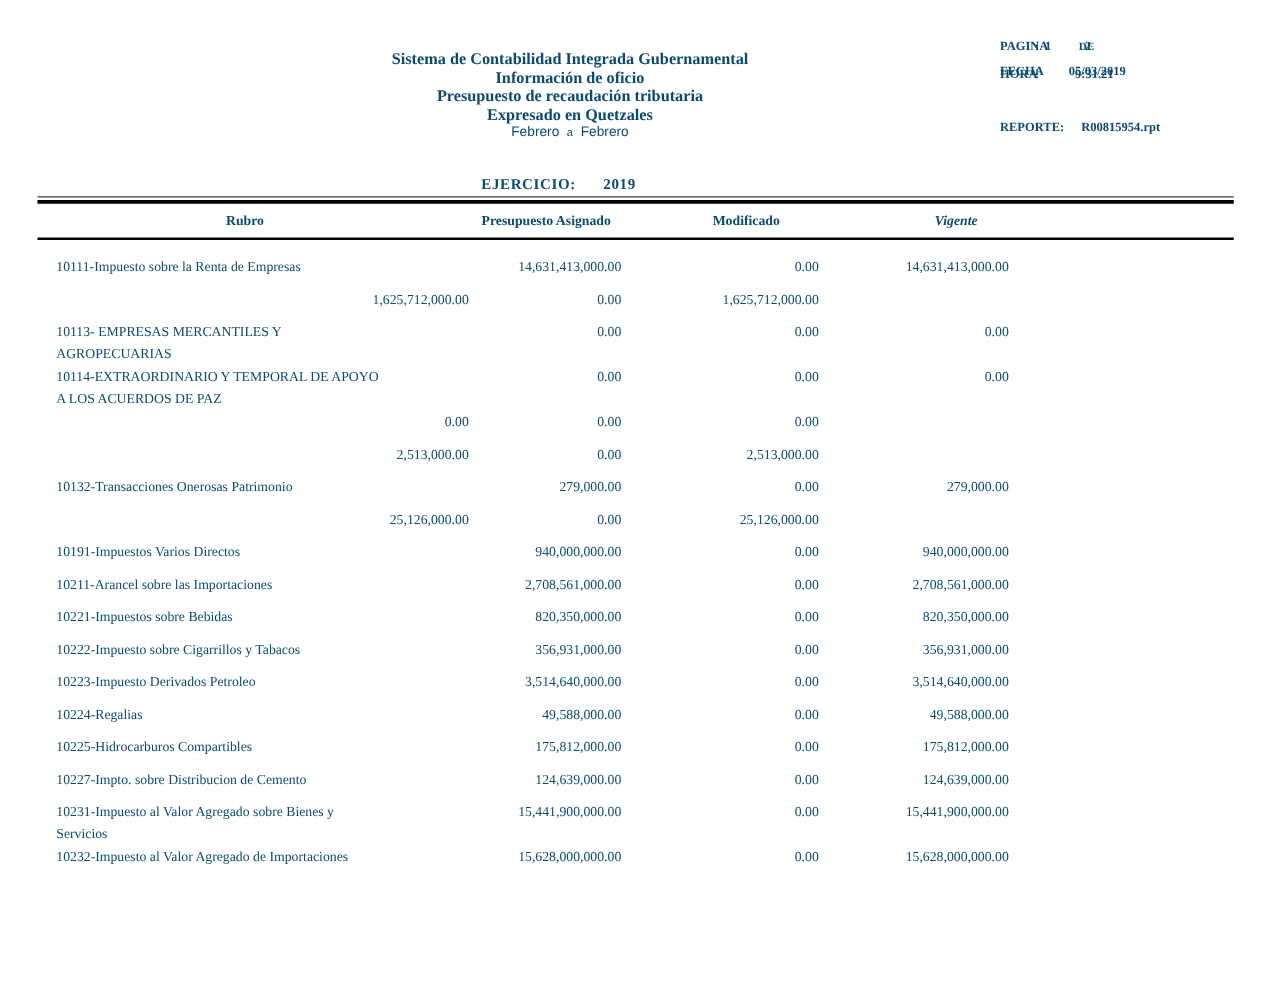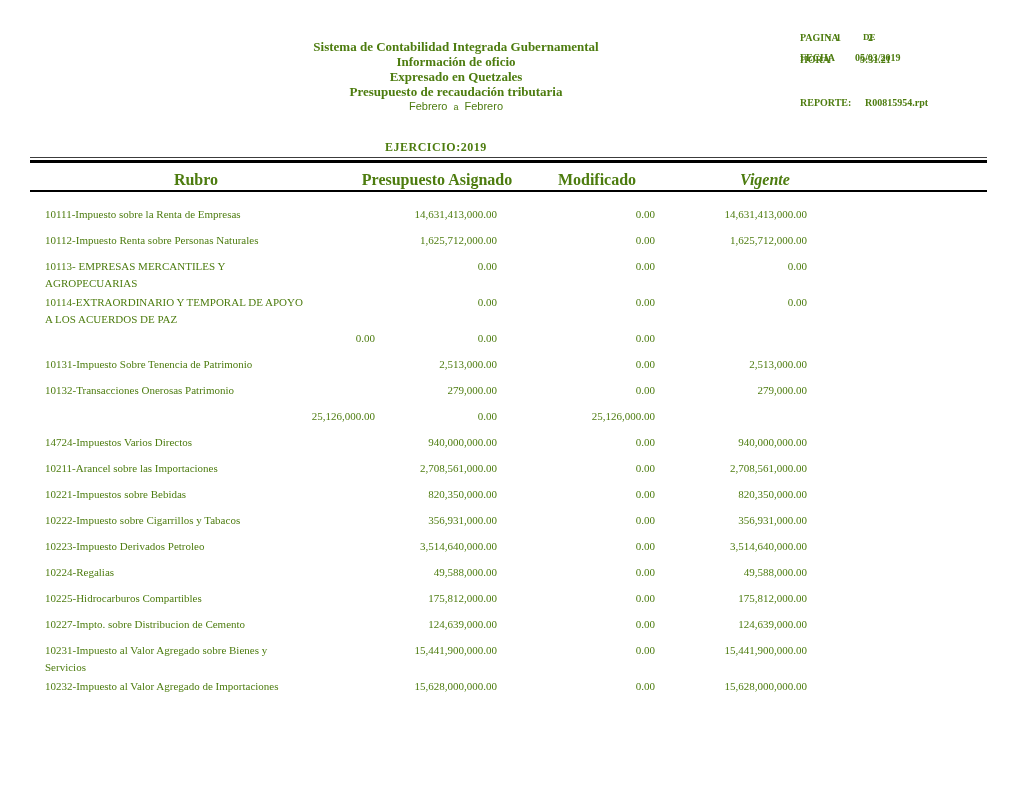--- a/index.html
+++ b/index.html
@@ -1,21 +1,21 @@
 <!DOCTYPE html>
 <html><head>
 <meta charset="utf-8">
 <style>
   html, body { margin: 0; padding: 0; background: #ffffff; }
   .page {
     position: relative;
     width: 1024px;
     height: 791px;
     background: #ffffff;
-    color: #4d7c0f;
+    color: #0c4a6e;
     font-family: "Liberation Serif", serif;
     overflow: hidden;
   }
 
   
   .doc-header {
     position: absolute;
     top: 39px;
     left: 0;
     width: 912px;
@@ -39,21 +39,21 @@
   
   .ejercicio {
     position: absolute;
     top: 140px;
     left: 385px;
     font-weight: bold;
     font-size: 12px;
     letter-spacing: 0.5px;
     white-space: nowrap;
   }
-  .ejercicio-value { }
+  .ejercicio-value { margin-left: 22px; }
 
   
   .meta {
     position: absolute;
     top: 30px;
     left: 800px;
     width: 224px;
     height: 85px;
     font-weight: bold;
     font-size: 10px;
@@ -79,21 +79,21 @@
   .rule-top-thin  { position: absolute; left: 30px; top: 157px; width: 957px; height: 1px; background: #3c3c3c; }
   .rule-top-thick { position: absolute; left: 30px; top: 160px; width: 957px; height: 3px; background: #000000; }
   .rule-mid       { position: absolute; left: 30px; top: 190px; width: 957px; height: 2px; background: #000000; }
 
   
   .col-header {
     position: absolute;
     top: 171px;
     transform: translateX(-50%);
     font-weight: bold;
-    font-size: 16px;
+    font-size: 11px;
     white-space: nowrap;
   }
   .h-rubro      { left: 196px; }
   .h-asignado   { left: 437px; }
   .h-modificado { left: 597px; }
   .h-vigente    { left: 765px; font-style: italic; }
 
   
   .rows {
     position: absolute;
@@ -113,22 +113,22 @@
   .cell-num   { text-align: right; white-space: nowrap; }
 </style>
 </head>
 <body>
 
 <div class="page">
 
   <div class="doc-header">
     <div>Sistema de Contabilidad Integrada Gubernamental</div>
     <div>Información de oficio</div>
+    <div>Presupuesto de recaudación tributaria</div>
     <div>Expresado en Quetzales</div>
-    <div>Presupuesto de recaudación tributaria</div>
     <div class="period-line">
       <span>Febrero</span><span class="period-sep">a</span><span>Febrero</span>
     </div>
   </div>
 
   <div class="ejercicio">
     <span>EJERCICIO:</span><span class="ejercicio-value">2019</span>
   </div>
 
   <div class="meta">
@@ -168,21 +168,20 @@
   <div class="rows">
 
       <div class="row">
         <div class="cell-rubro">10111-Impuesto sobre la Renta de Empresas</div>
         <div class="cell-num">14,631,413,000.00</div>
         <div class="cell-num">0.00</div>
         <div class="cell-num">14,631,413,000.00</div>
       </div>
 
       <div class="row">
-        <div class="cell-rubro">10112-Impuesto Renta sobre Personas Naturales</div>
         <div class="cell-num">1,625,712,000.00</div>
         <div class="cell-num">0.00</div>
         <div class="cell-num">1,625,712,000.00</div>
       </div>
 
       <div class="row two-line">
         <div class="cell-rubro">10113- EMPRESAS MERCANTILES Y
 AGROPECUARIAS</div>
         <div class="cell-num">0.00</div>
         <div class="cell-num">0.00</div>
@@ -197,41 +196,40 @@
         <div class="cell-num">0.00</div>
       </div>
 
       <div class="row">
         <div class="cell-num">0.00</div>
         <div class="cell-num">0.00</div>
         <div class="cell-num">0.00</div>
       </div>
 
       <div class="row">
-        <div class="cell-rubro">10131-Impuesto Sobre Tenencia de Patrimonio</div>
         <div class="cell-num">2,513,000.00</div>
         <div class="cell-num">0.00</div>
         <div class="cell-num">2,513,000.00</div>
       </div>
 
       <div class="row">
         <div class="cell-rubro">10132-Transacciones Onerosas Patrimonio</div>
         <div class="cell-num">279,000.00</div>
         <div class="cell-num">0.00</div>
         <div class="cell-num">279,000.00</div>
       </div>
 
       <div class="row">
         <div class="cell-num">25,126,000.00</div>
         <div class="cell-num">0.00</div>
         <div class="cell-num">25,126,000.00</div>
       </div>
 
       <div class="row">
-        <div class="cell-rubro">14724-Impuestos Varios Directos</div>
+        <div class="cell-rubro">10191-Impuestos Varios Directos</div>
         <div class="cell-num">940,000,000.00</div>
         <div class="cell-num">0.00</div>
         <div class="cell-num">940,000,000.00</div>
       </div>
 
       <div class="row">
         <div class="cell-rubro">10211-Arancel sobre las Importaciones</div>
         <div class="cell-num">2,708,561,000.00</div>
         <div class="cell-num">0.00</div>
         <div class="cell-num">2,708,561,000.00</div>

